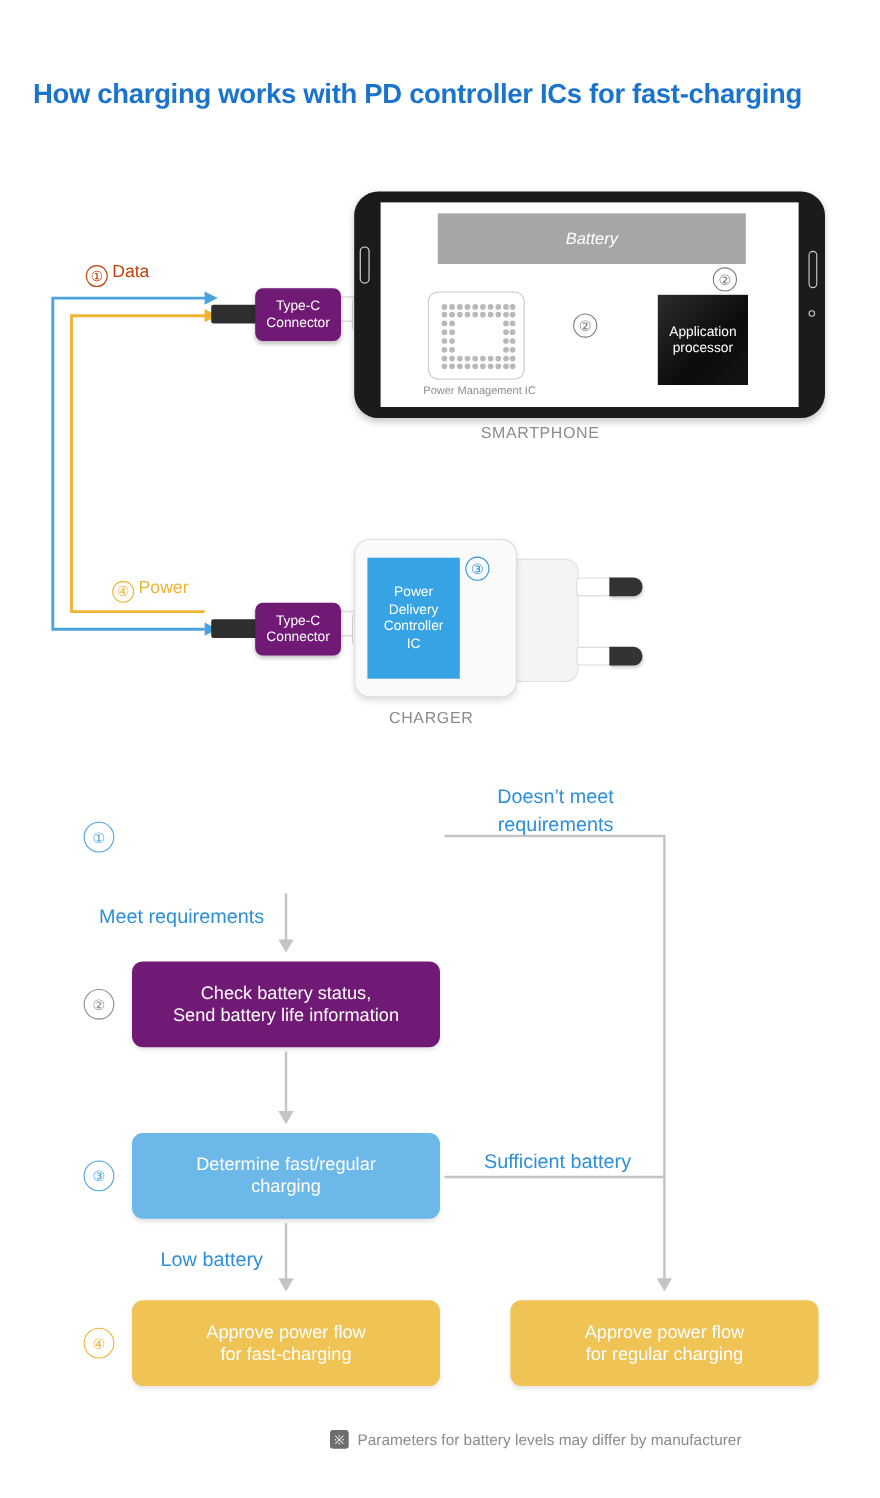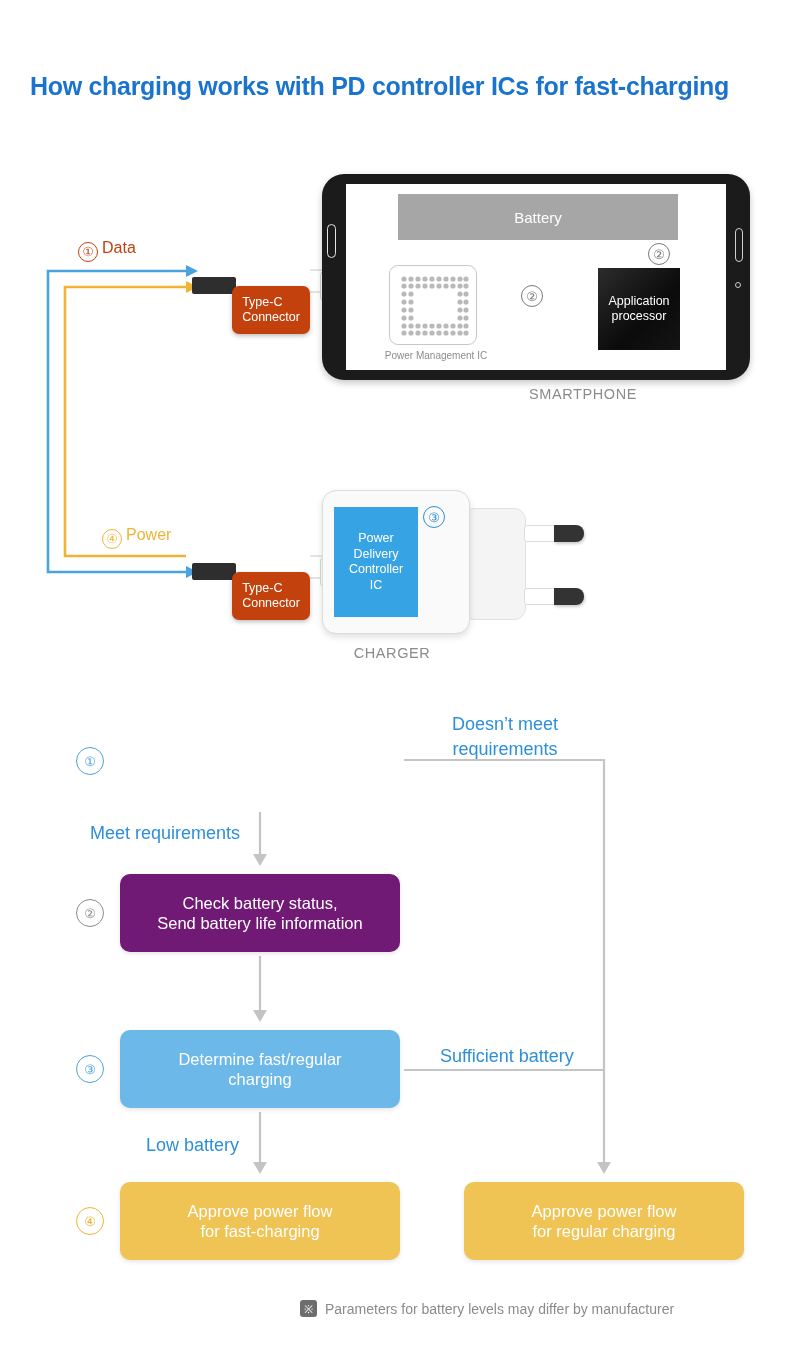--- a/index.html
+++ b/index.html
@@ -50,21 +50,21 @@
     width: 9px; height: 34px;
     border: 1.4px solid #e4e4e4; border-radius: 5px;
     background: #1b1b1b;
   }
 
   .battery {
     position: absolute; left: 398px; top: 194px;
     width: 280px; height: 46px;
     background: #a6a6a6;
     display: flex; align-items: center; justify-content: center;
-    color: #fff; font-size: 15px;
+    color: #fff; font-size: 15px; font-style: italic;
   }
   .pmic {
     position: absolute; left: 389px; top: 265px;
     width: 88px; height: 80px;
     border: 1.6px solid #c8c8c8; border-radius: 9px;
     background: #fff;
   }
   .pmic-label {
     position: absolute; left: 371px; top: 350px;
     width: 130px; text-align: center;
@@ -72,33 +72,32 @@
   }
   .appproc {
     position: absolute; left: 598px; top: 268px;
     width: 82px; height: 82px;
     background: linear-gradient(135deg,#2c2c2c 0%,#0b0b0b 60%,#141414 100%);
     display: flex; align-items: center; justify-content: center;
     color: #fff; font-size: 12.5px; line-height: 1.22; text-align: center;
   }
   .smartphone-cap {
     position: absolute; left: 437px; top: 386px;
-    width: 200px; text-align: right;
+    width: 200px; text-align: left;
     font-size: 14.5px; color: #8b8b8b; letter-spacing: .6px;
   }
 
   
   .tc-conn {
     position: absolute;
     width: 78px; height: 48px;
-    background: #c2410c; border-radius: 7px;
-    display: flex; align-items: center; justify-content: center;
-    color: #fff; font-size: 12.5px; line-height: 1.18; text-align: left;
+    background: #701a75; border-radius: 7px;
+    display: flex; align-items: center; justify-content: center;
+    color: #fff; font-size: 12.5px; line-height: 1.18; text-align: center;
     box-shadow: 0 2px 4px rgba(0,0,0,.25);
-    margin-top: 24px;
   }
   .tc-conn.top { left: 232px; top: 262px; }
   .tc-conn.bot { left: 232px; top: 548px; }
   .cable {
     position: absolute; height: 17px; background: #2e2e2e; border-radius: 2px;
   }
   .cable.top { left: 192px; top: 277px; width: 44px; }
   .cable.bot { left: 192px; top: 563px; width: 44px; }
   .plugtip {
     position: absolute; width: 14px; height: 30px;

